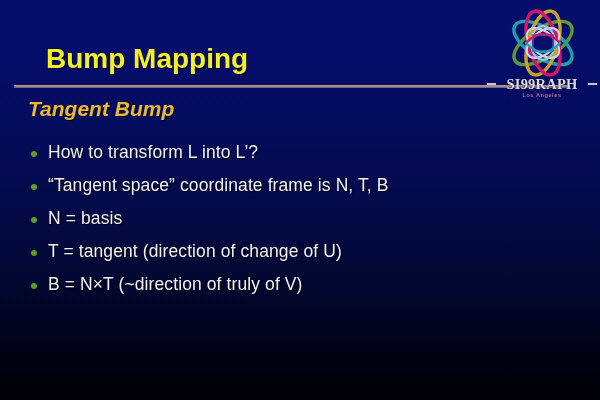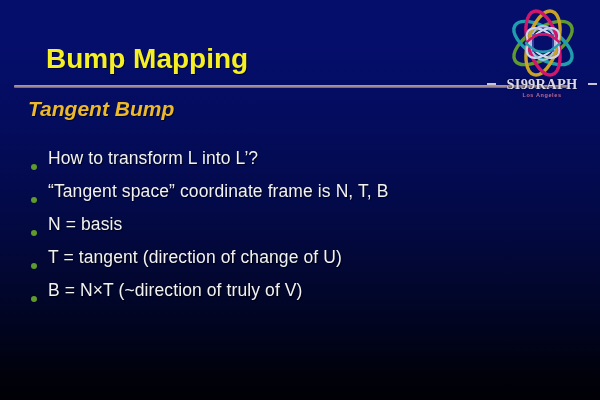--- a/index.html
+++ b/index.html
@@ -67,21 +67,21 @@
   #bullets {
     position: absolute;
     left: 28px;
     top: 136px;
     width: 555px;
   }
   .bullet-row {
     position: relative;
     height: 33px;
     display: flex;
-    align-items: flex-end;
+    align-items: center;
   }
   .bullet-dot {
     width: 6px;
     height: 6px;
     border-radius: 50%;
     background: #5f9a2f;
     box-shadow: 0 0 1px rgba(0,0,0,0.6);
     flex: 0 0 auto;
     margin-left: 3px;
     margin-right: 11px;

